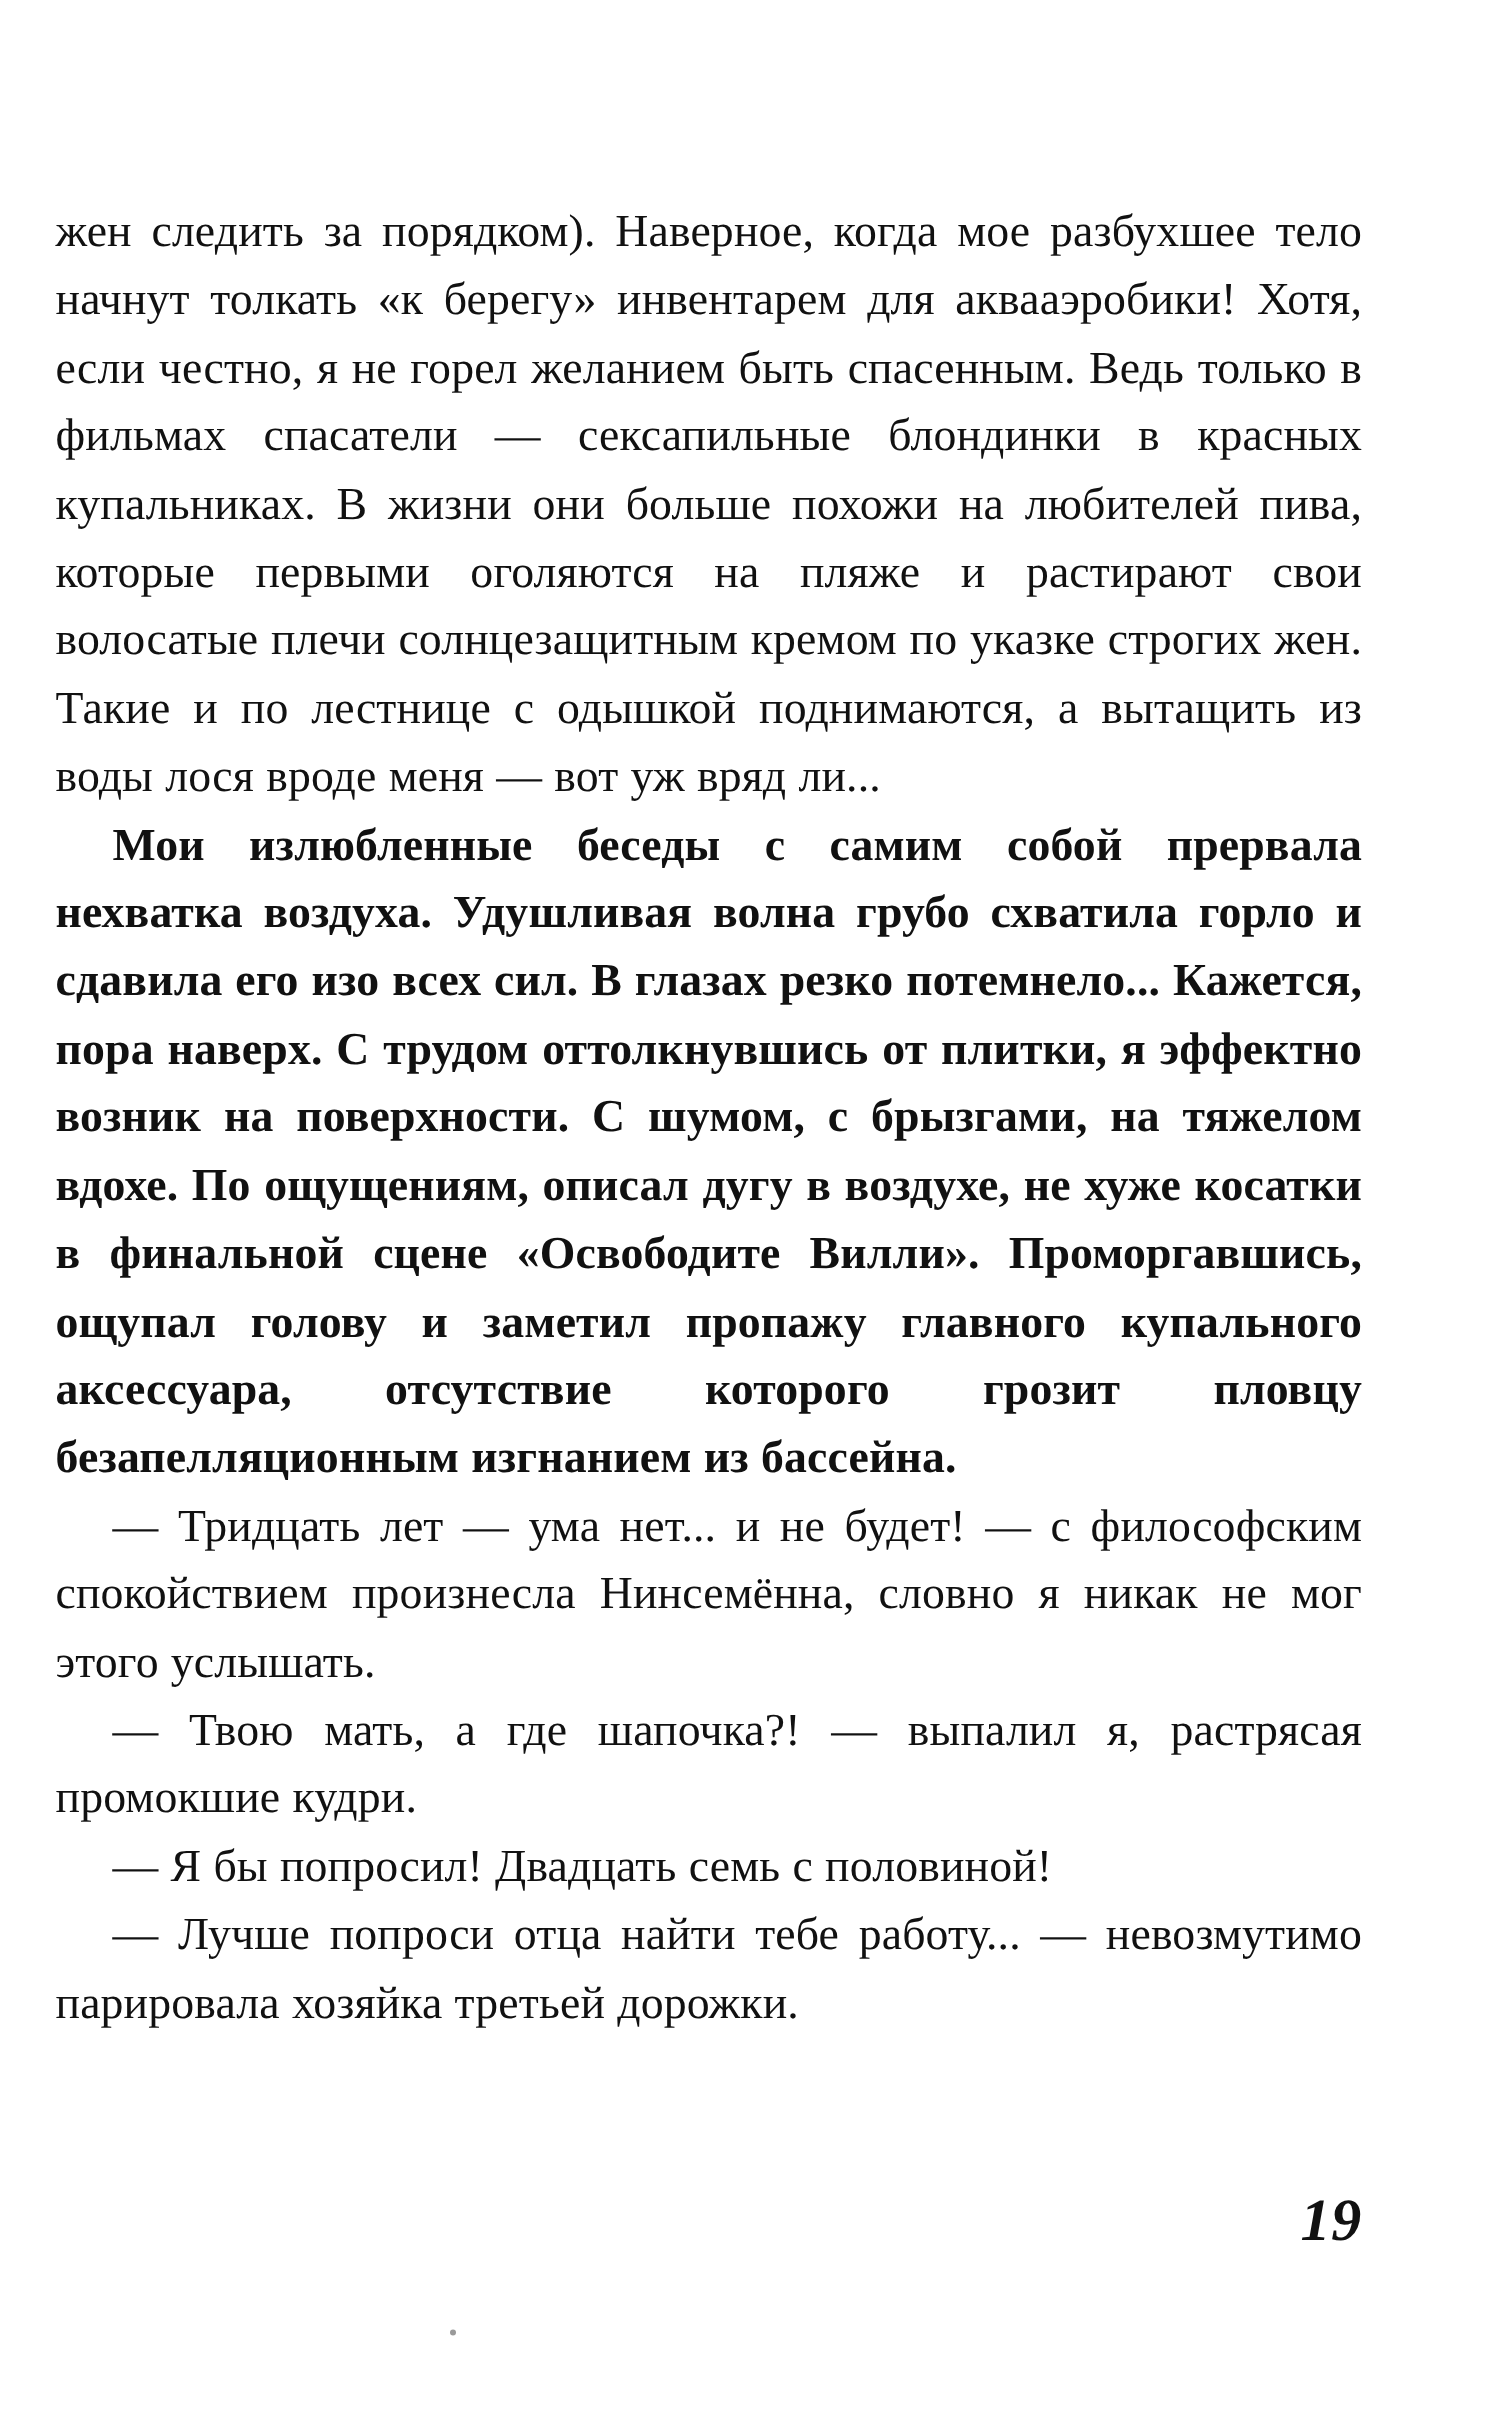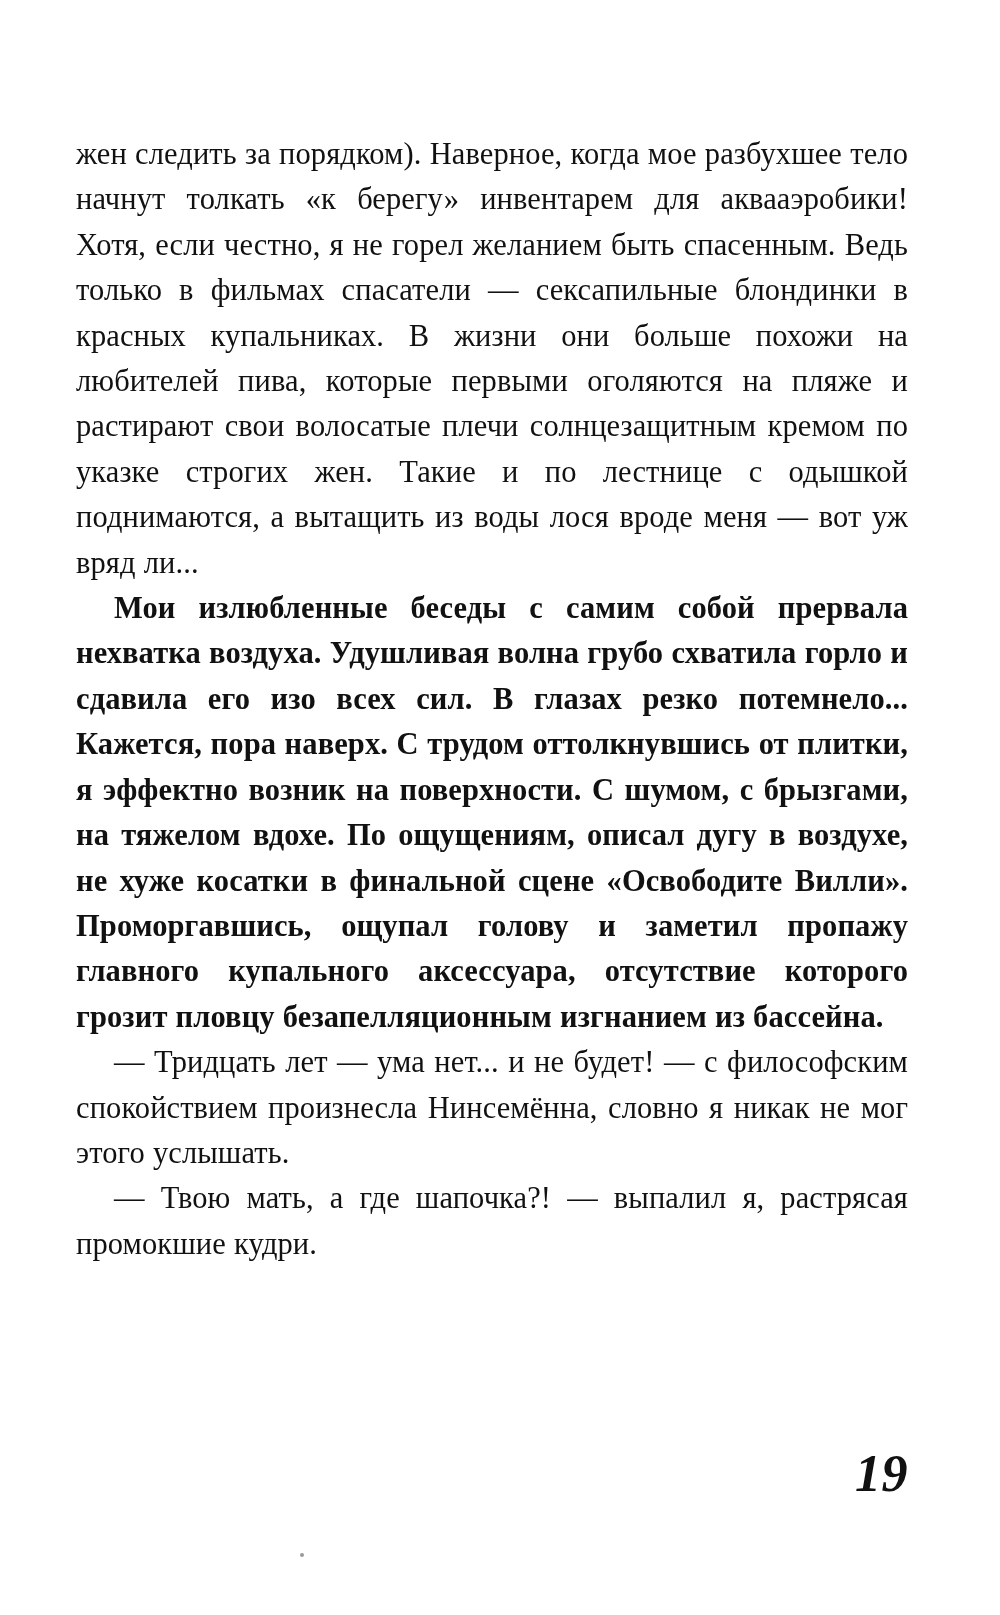--- a/index.html
+++ b/index.html
@@ -12,21 +12,21 @@
     background: #ffffff;
     font-family: "Liberation Serif", serif;
     color: #0d0d0d;
     overflow: hidden;
   }
   .page {
     position: relative;
     width: 1000px;
     height: 1615px;
     box-sizing: border-box;
-    padding: 132px 92px 0 76px;
+    padding: 132px 92px 0 37px;
   }
   .body-text {
     font-family: "Liberation Serif", serif;
     font-size: 30.5px;
     line-height: 45.4px;
     text-align: justify;
     letter-spacing: 0.1px;
     word-spacing: 0.4px;
     color: #111111;
   }
@@ -38,21 +38,21 @@
     font-weight: bold;
   }
   .dash-para {
     text-indent: 38px;
   }
   .page-number {
     position: absolute;
     right: 92px;
     bottom: 112px;
     font-family: "Liberation Serif", serif;
-    font-size: 52px;
+    font-size: 40px;
     font-style: italic;
     font-weight: 600;
     color: #111111;
     letter-spacing: 0.5px;
   }
   .footer-dot {
     position: absolute;
     left: 300px;
     bottom: 58px;
     width: 4px;
@@ -64,18 +64,20 @@
 </head>
 <body>
 
 <div class="page">
 
   <div class="body-text">
     <p>жен следить за порядком). Наверное, когда мое разбухшее тело начнут толкать «к берегу» инвентарем для аквааэробики! Хотя, если честно, я не горел желанием быть спасенным. Ведь только в фильмах спасатели — сексапильные блондинки в красных купальниках. В жизни они больше похожи на любителей пива, которые первыми оголяются на пляже и растирают свои волосатые плечи солнцезащитным кремом по указке строгих жен. Такие и по лестнице с одышкой поднимаются, а вытащить из воды лося вроде меня — вот уж вряд ли...</p>
     <p class="para-indent">Мои излюбленные беседы с самим собой прервала нехватка воздуха. Удушливая волна грубо схватила горло и сдавила его изо всех сил. В глазах резко потемнело... Кажется, пора наверх. С трудом оттолкнувшись от плитки, я эффектно возник на поверхности. С шумом, с брызгами, на тяжелом вдохе. По ощущениям, описал дугу в воздухе, не хуже косатки в финальной сцене «Освободите Вилли». Проморгавшись, ощупал голову и заметил пропажу главного купального аксессуара, отсутствие которого грозит пловцу безапелляционным изгнанием из бассейна.</p>
     <p class="dash-para">— Тридцать лет — ума нет... и не будет! — с философским спокойствием произнесла Нинсемённа, словно я никак не мог этого услышать.</p>
     <p class="dash-para">— Твою мать, а где шапочка?! — выпалил я, растрясая промокшие кудри.</p>
+    <p class="dash-para">— Я бы попросил! Двадцать семь с половиной!</p>
+    <p class="dash-para">— Лучше попроси отца найти тебе работу... — невозмутимо парировала хозяйка третьей дорожки.</p>
   </div>
 
   <div class="page-number">19</div>
   <div class="footer-dot"></div>
 
 </div>
 
 </body></html>

